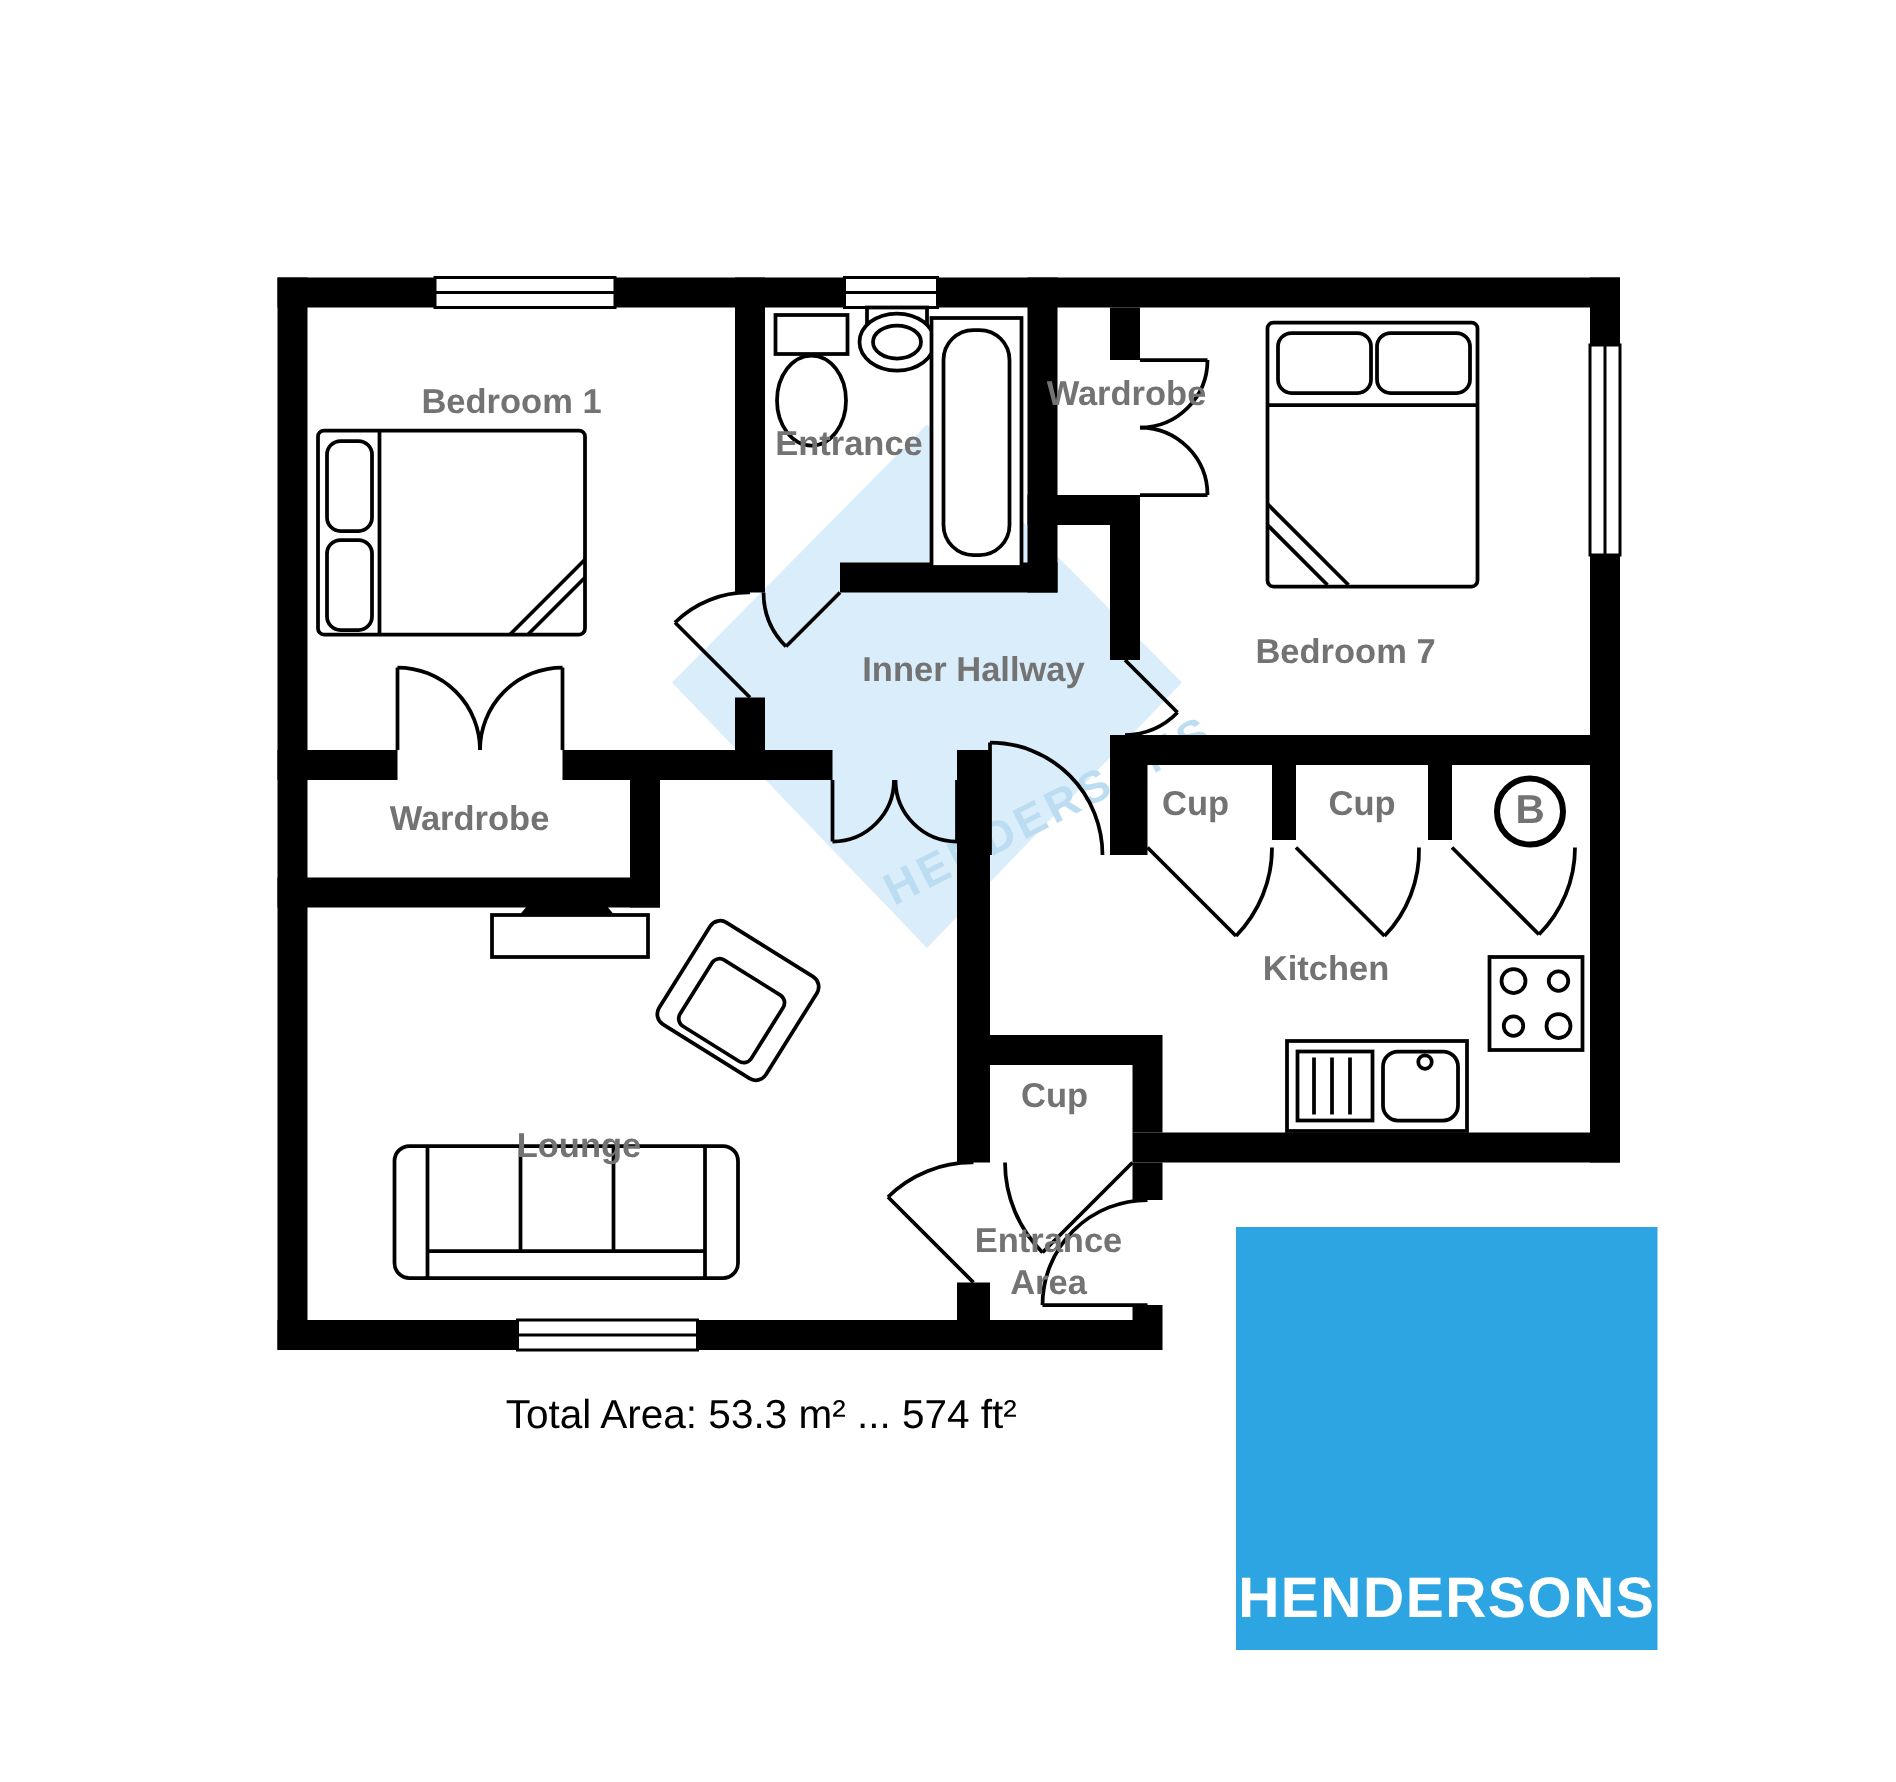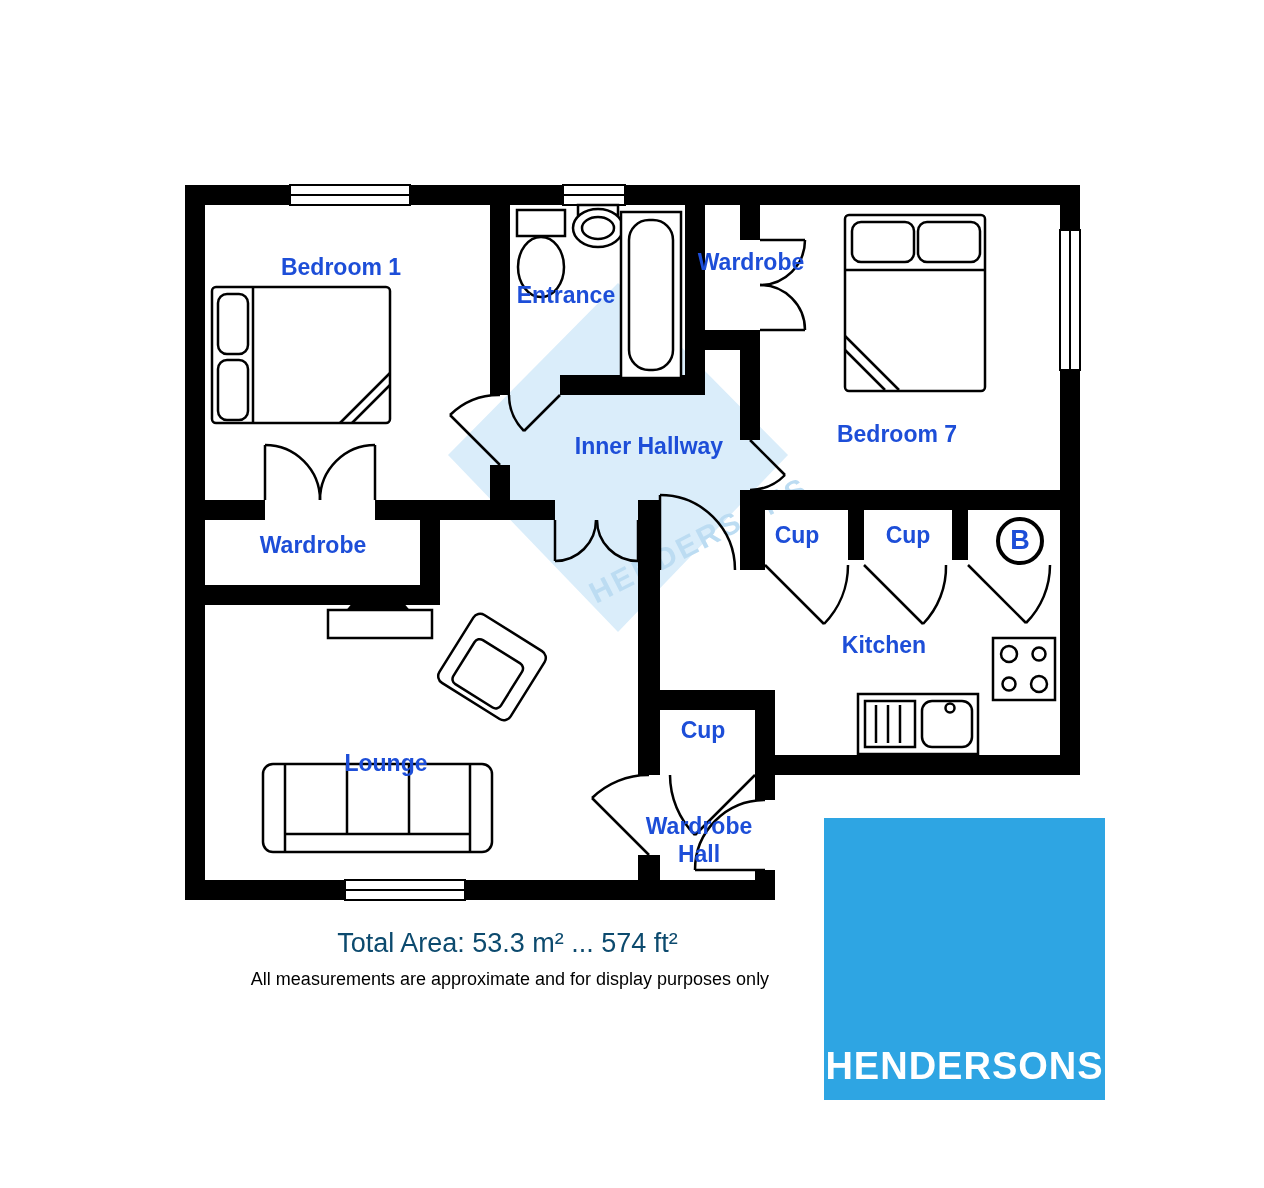--- a/index.html
+++ b/index.html
@@ -8,28 +8,28 @@
     width:1264px; height:1188px;
     font-family:"Liberation Sans", sans-serif;
     position:relative;
   }
   #canvas {
     position:relative; width:1264px; height:1188px; background:#fff; overflow:hidden;
   }
   #plan-svg { position:absolute; left:0; top:0; }
   .room-label {
     position:absolute; transform:translate(-50%,-50%);
-    font-weight:bold; font-size:23px; color:#1d4ed8; white-space:nowrap; text-align:center;
+    font-weight:bold; font-size:23px; color:#737373; white-space:nowrap; text-align:center;
     line-height:1.2;
   }
   .room-label.wrap { white-space:normal; width:132px; }
   #boiler-label { font-size:27px; }
   #total-area {
     position:absolute; left:185px; top:928px; width:645px;
-    text-align:center; font-size:27px; color:#0c4a6e;
+    text-align:center; font-size:27px; color:#000000;
   }
   #disclaimer {
     position:absolute; left:110px; top:969px; width:800px;
     text-align:center; font-size:18px; color:#000;
   }
   #logo {
     position:absolute; left:824px; top:818px; width:281px; height:282px;
     background:#2EA5E3;
   }
   #logo-text {
@@ -232,22 +232,21 @@
   <div class="room-label" style="left:751px; top:263px;">Wardrobe</div>
   <div class="room-label" style="left:897px; top:435px;">Bedroom 7</div>
   <div class="room-label" style="left:620px; top:447px;margin-left:29px;">Inner Hallway</div>
   <div class="room-label" style="left:313px; top:546px;">Wardrobe</div>
   <div class="room-label" style="left:797px; top:536px;">Cup</div>
   <div class="room-label" style="left:908px; top:536px;">Cup</div>
   <div class="room-label" id="boiler-label" style="left:1020px; top:540px;">B</div>
   <div class="room-label" style="left:856px; top:646px;margin-left:28px;">Kitchen</div>
   <div class="room-label" style="left:386px; top:718px;margin-top:46px;">Lounge</div>
   <div class="room-label" style="left:703px; top:731px;">Cup</div>
-  <div class="room-label wrap" style="left:699px; top:841px;">Wardrobe Hall</div>
+  <div class="room-label wrap" style="left:699px; top:841px;">Entrance Area</div>
 
   <div id="total-area">Total Area: 53.3 m² ... 574 ft²</div>
-  <div id="disclaimer">All measurements are approximate and for display purposes only</div>
 
   <div id="logo">
     <div id="logo-text">HENDERSONS</div>
   </div>
 
 </div>
 
 </body></html>

